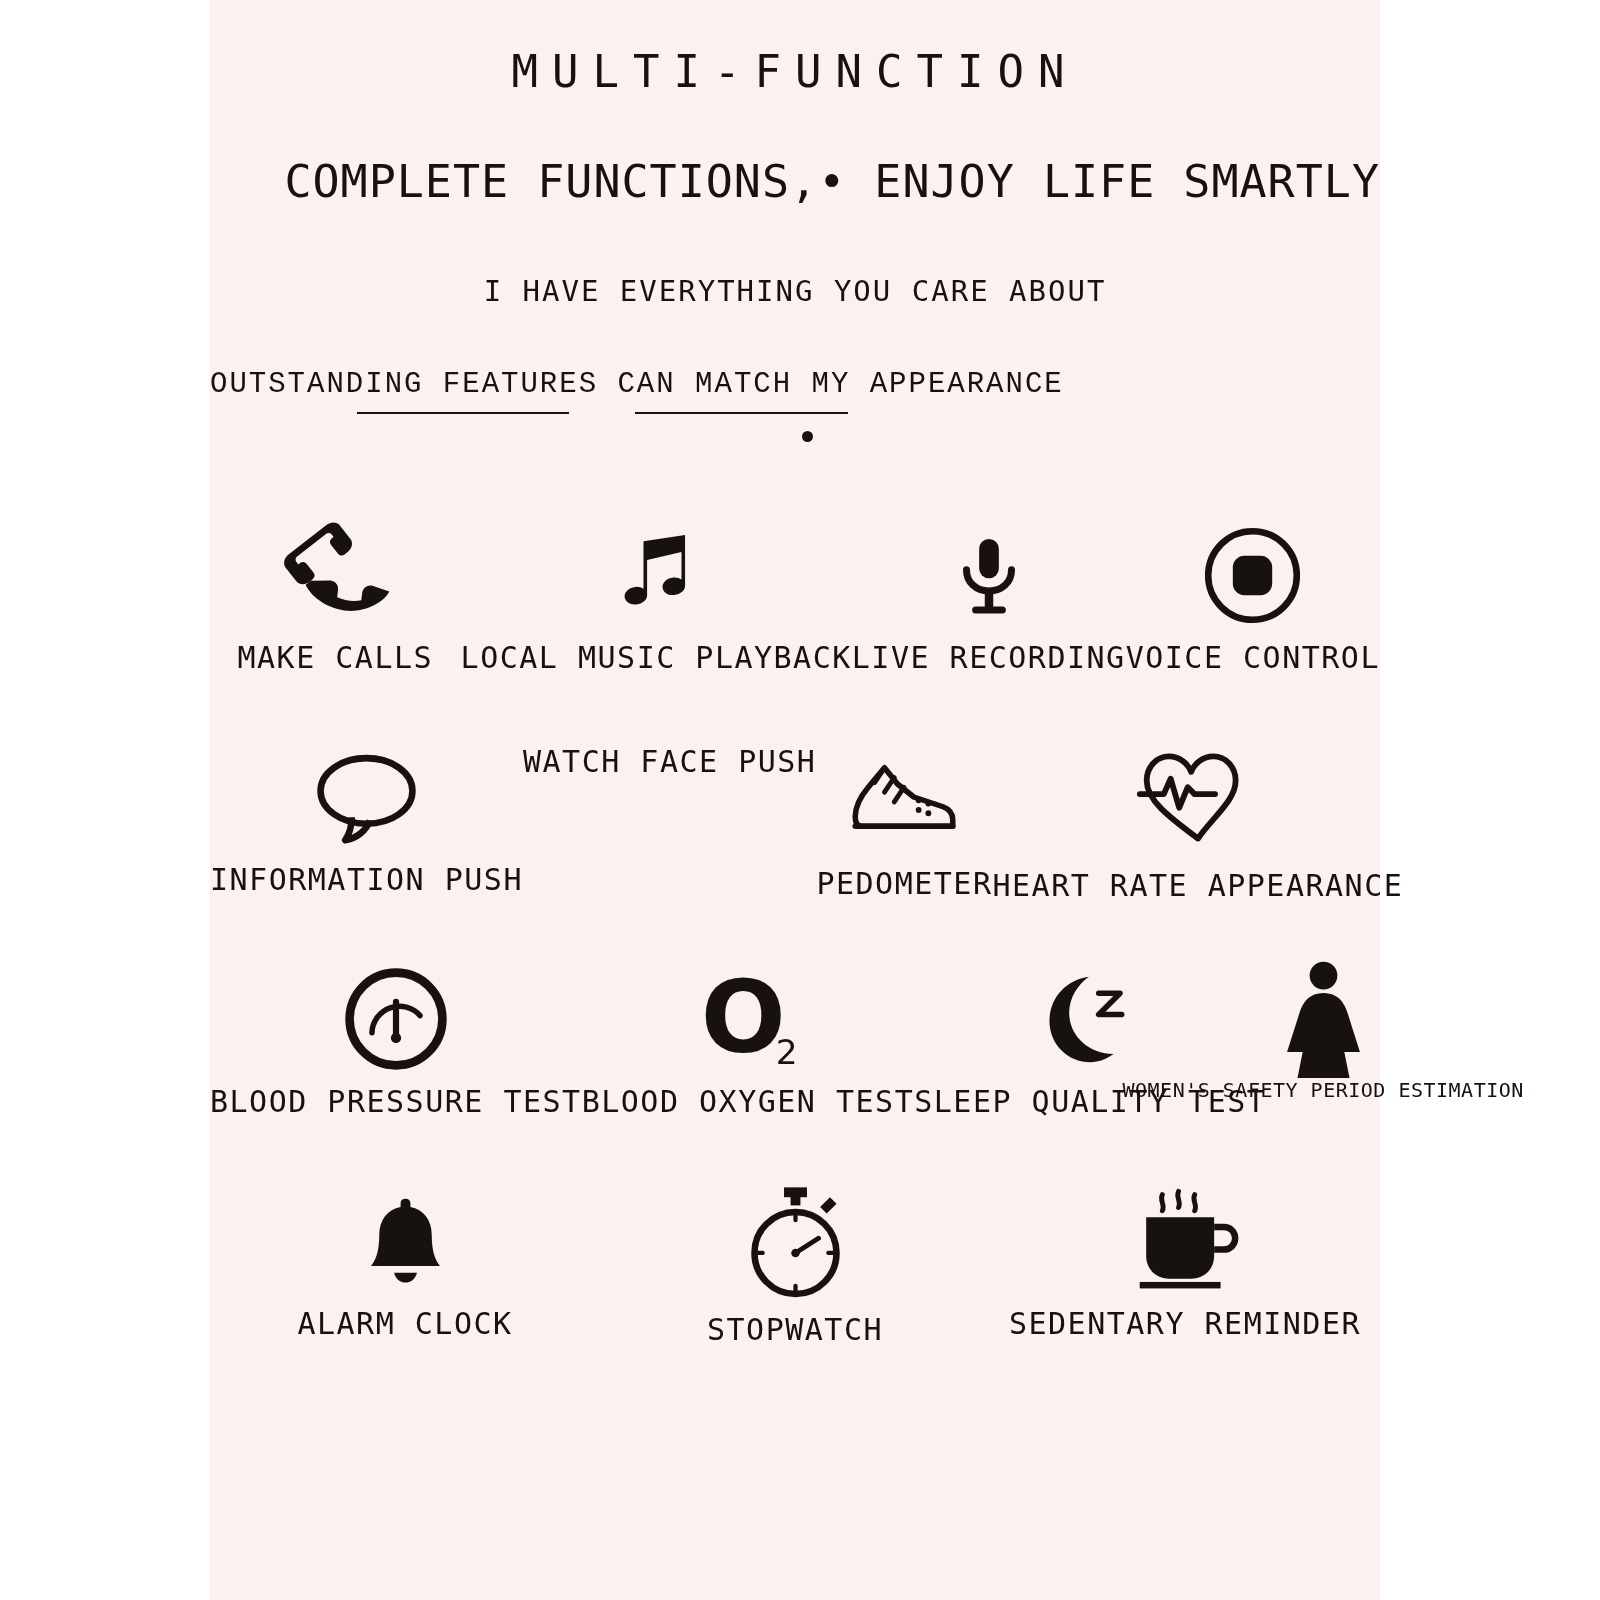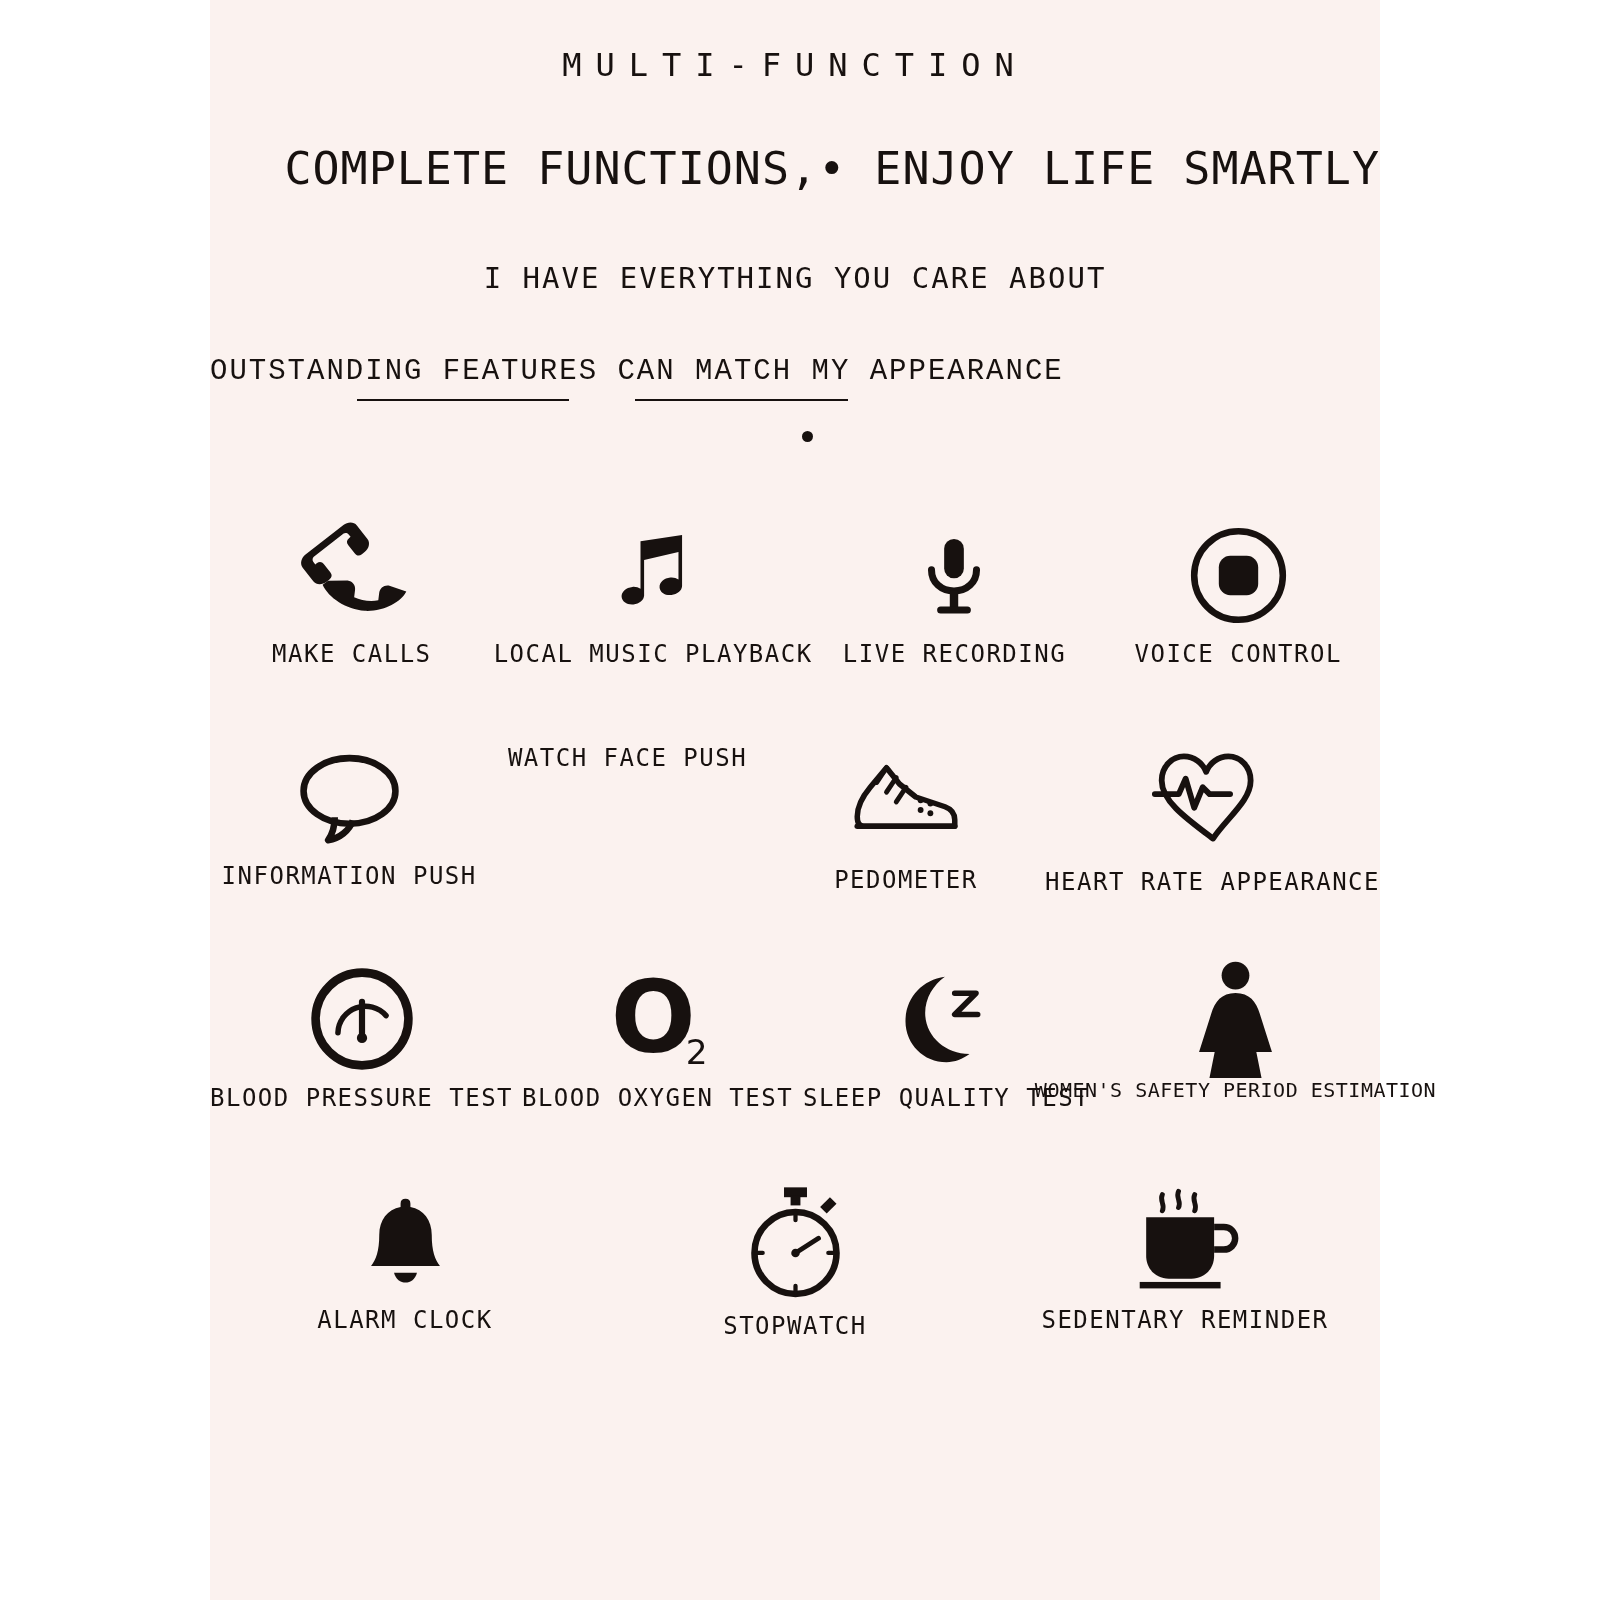--- a/index.html
+++ b/index.html
@@ -23,21 +23,21 @@
   }
   .page-inner {
     position: relative;
     width: 100%;
     height: 100%;
   }
 
   .kicker {
     text-align: center;
     margin-top: 46px;
-    font-size: 32px;
+    font-size: 44px;
     letter-spacing: 14px;
     color: #17110f;
     font-weight: 400;
   }
 
   .headline {
     text-align: right;
     margin-top: 58px;
     font-size: 45px;
     letter-spacing: 1px;
@@ -111,21 +111,21 @@
     align-items: center;
   }
   .icon {
     height: 118px;
     display: flex;
     align-items: center;
     justify-content: center;
   }
   .label {
     margin-top: 6px;
-    font-size: 24px;
+    font-size: 30px;
     letter-spacing: 1.5px;
     color: #17110f;
     white-space: nowrap;
     text-align: center;
   }
   .label.small {
     font-size: 20px;
     letter-spacing: 0.5px;
   }
   

